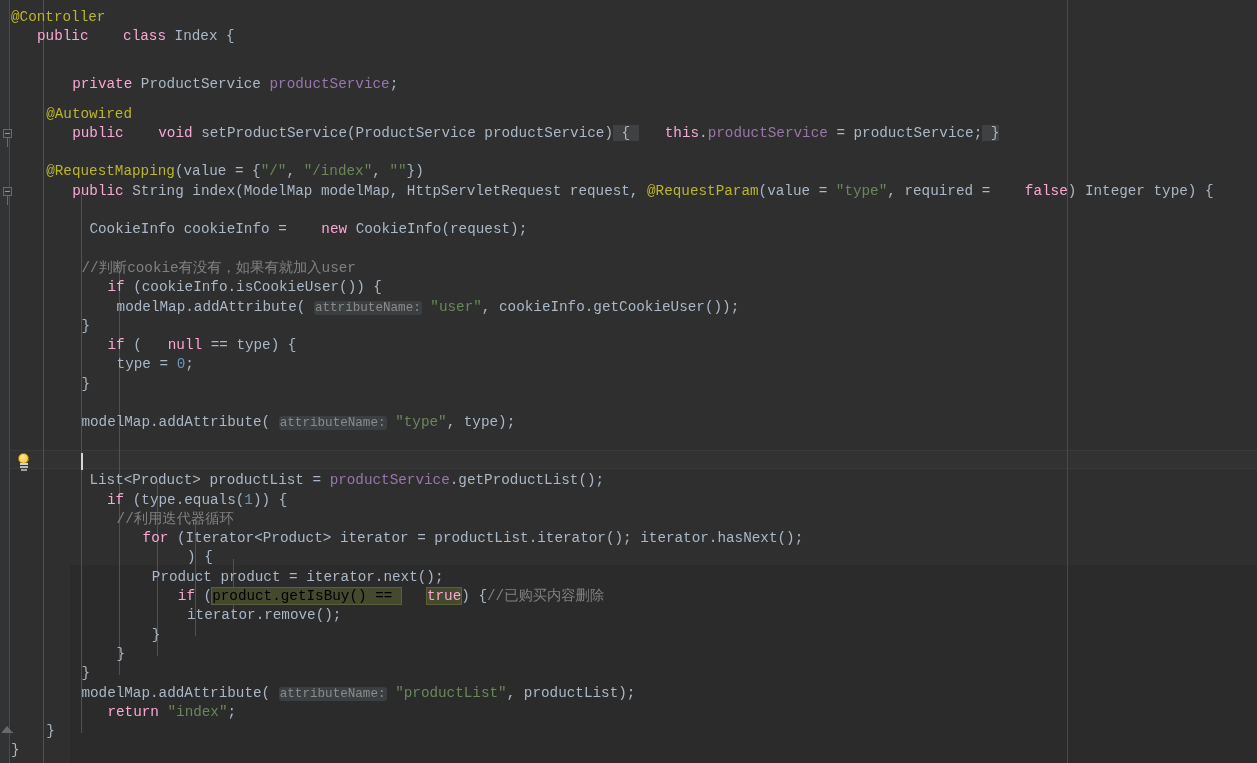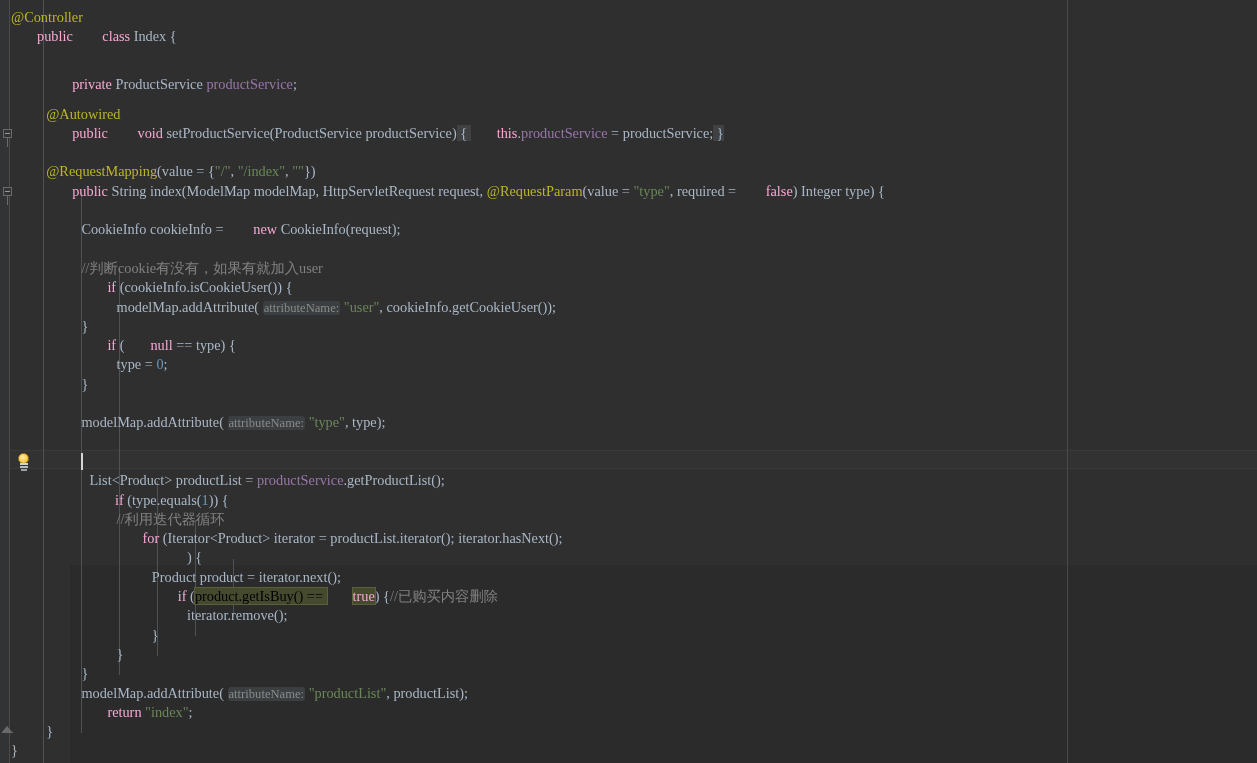--- a/index.html
+++ b/index.html
@@ -6,21 +6,21 @@
     margin: 0; padding: 0;
     background: #2b2b2b;
     width: 1257px; height: 763px;
     overflow: hidden;
   }
   #editor-root {
     position: relative;
     width: 1257px;
     height: 565px;
     background: #2f2f2f;
-    font-family: Liberation Serif, serif;
+    font-family: Liberation Mono, monospace;
     font-size: 14.3px;
     line-height: 19.3px;
     -webkit-font-smoothing: antialiased;
   }
   
   #gutter {
     position: absolute;
     left: 0; top: 0;
     width: 10px; height: 763px;
     background: #313335;
@@ -194,31 +194,31 @@
   <div id="margin-guide" style="left: 1067px;"></div>
 
   <div id="code-surface">
       <div class="code-line" style="top: 8px; left: 11px;"><span class="t-anno">@Controller</span></div>
       <div class="code-line" style="top: 27.3px; left: 11px;"><span class="t-kw">public</span><span class="t-def"> </span><span class="t-kw">class</span><span class="t-def"> Index {</span></div>
       <div class="code-line" style="top: 75px; left: 46.2px;"><span class="t-kw">private</span><span class="t-def"> ProductService </span><span class="t-field">productService</span><span class="t-def">;</span></div>
       <div class="code-line" style="top: 104.5px; left: 46.2px;"><span class="t-anno">@Autowired</span></div>
       <div class="code-line" style="top: 123.8px; left: 46.2px;"><span class="t-kw">public</span><span class="t-def"> </span><span class="t-kw">void</span><span class="t-def"> setProductService(ProductService productService)</span><span class="t-fold"> { </span><span class="t-kw">this</span><span class="t-def">.</span><span class="t-field">productService</span><span class="t-def"> = productService;</span><span class="t-fold"> }</span></div>
       <div class="code-line" style="top: 162.4px; left: 46.2px;"><span class="t-anno">@RequestMapping</span><span class="t-def">(</span><span class="t-def">value = {</span><span class="t-str">"/"</span><span class="t-def">, </span><span class="t-str">"/index"</span><span class="t-def">, </span><span class="t-str">""</span><span class="t-def">})</span></div>
       <div class="code-line" style="top: 181.7px; left: 46.2px;"><span class="t-kw">public</span><span class="t-def"> String index(ModelMap modelMap, HttpServletRequest request, </span><span class="t-anno">@RequestParam</span><span class="t-def">(value = </span><span class="t-str">"type"</span><span class="t-def">, required = </span><span class="t-kw">false</span><span class="t-def">) Integer type) {</span></div>
-      <div class="code-line" style="top: 220.3px; left: 81.4px;"><span class="t-def">CookieInfo cookieInfo = </span><span class="t-kw">new</span><span class="t-def"> CookieInfo(request);</span></div>
+      <div class="code-line" style="top: 220.3px; left: 81.4px; padding-left: 8px;"><span class="t-def">CookieInfo cookieInfo = </span><span class="t-kw">new</span><span class="t-def"> CookieInfo(request);</span></div>
       <div class="code-line" style="top: 258.9px; left: 81.4px;"><span class="t-comment">//判断cookie有没有，如果有就加入user</span></div>
       <div class="code-line" style="top: 278.2px; left: 81.4px;"><span class="t-kw">if</span><span class="t-def"> (cookieInfo.isCookieUser()) {</span></div>
       <div class="code-line" style="top: 297.5px; left: 116.6px;"><span class="t-def">modelMap.addAttribute( </span><span class="t-hint">attributeName:</span><span class="t-def"> </span><span class="t-str">"user"</span><span class="t-def">, cookieInfo.getCookieUser());</span></div>
       <div class="code-line" style="top: 316.8px; left: 81.4px;"><span class="t-def">}</span></div>
       <div class="code-line" style="top: 336.1px; left: 81.4px;"><span class="t-kw">if</span><span class="t-def"> (</span><span class="t-kw">null</span><span class="t-def"> == type) {</span></div>
       <div class="code-line" style="top: 355.4px; left: 116.6px;"><span class="t-def">type = </span><span class="t-num">0</span><span class="t-def">;</span></div>
       <div class="code-line" style="top: 374.7px; left: 81.4px;"><span class="t-def">}</span></div>
       <div class="code-line" style="top: 413.3px; left: 81.4px;"><span class="t-def">modelMap.addAttribute( </span><span class="t-hint">attributeName:</span><span class="t-def"> </span><span class="t-str">"type"</span><span class="t-def">, type);</span></div>
       <div class="code-line" style="top: 471.2px; left: 81.4px; padding-left: 8px;"><span class="t-def">List&lt;Product&gt; productList = </span><span class="t-field">productService</span><span class="t-def">.getProductList();</span></div>
-      <div class="code-line" style="top: 490.5px; left: 73px; padding-left: 16px;"><span class="t-kw">if</span><span class="t-def"> (type.equals(</span><span class="t-num">1</span><span class="t-def">)) {</span></div>
+      <div class="code-line" style="top: 490.5px; left: 81px;"><span class="t-kw">if</span><span class="t-def"> (type.equals(</span><span class="t-num">1</span><span class="t-def">)) {</span></div>
       <div class="code-line" style="top: 509.8px; left: 116.6px;"><span class="t-comment">//利用迭代器循环</span></div>
       <div class="code-line" style="top: 529.1px; left: 116.6px;"><span class="t-kw">for</span><span class="t-def"> (Iterator&lt;Product&gt; iterator = productList.iterator(); iterator.hasNext();</span></div>
       <div class="code-line" style="top: 548.4px; left: 187px;"><span class="t-def">) {</span></div>
       <div class="code-line" style="top: 567.7px; left: 151.8px;"><span class="t-def">Product product = iterator.next();</span></div>
       <div class="code-line" style="top: 587px; left: 151.8px;"><span class="t-kw">if</span><span class="t-def"> (</span><span class="t-sel">product.getIsBuy() == </span><span class="t-sel t-kw">true</span><span class="t-def">) {</span><span class="t-comment">//已购买内容删除</span></div>
       <div class="code-line" style="top: 606.3px; left: 187px;"><span class="t-def">iterator.remove();</span></div>
       <div class="code-line" style="top: 625.6px; left: 151.8px;"><span class="t-def">}</span></div>
       <div class="code-line" style="top: 644.9px; left: 116.6px;"><span class="t-def">}</span></div>
       <div class="code-line" style="top: 664.2px; left: 81.4px;"><span class="t-def">}</span></div>
       <div class="code-line" style="top: 683.5px; left: 81.4px;"><span class="t-def">modelMap.addAttribute( </span><span class="t-hint">attributeName:</span><span class="t-def"> </span><span class="t-str">"productList"</span><span class="t-def">, productList);</span></div>

